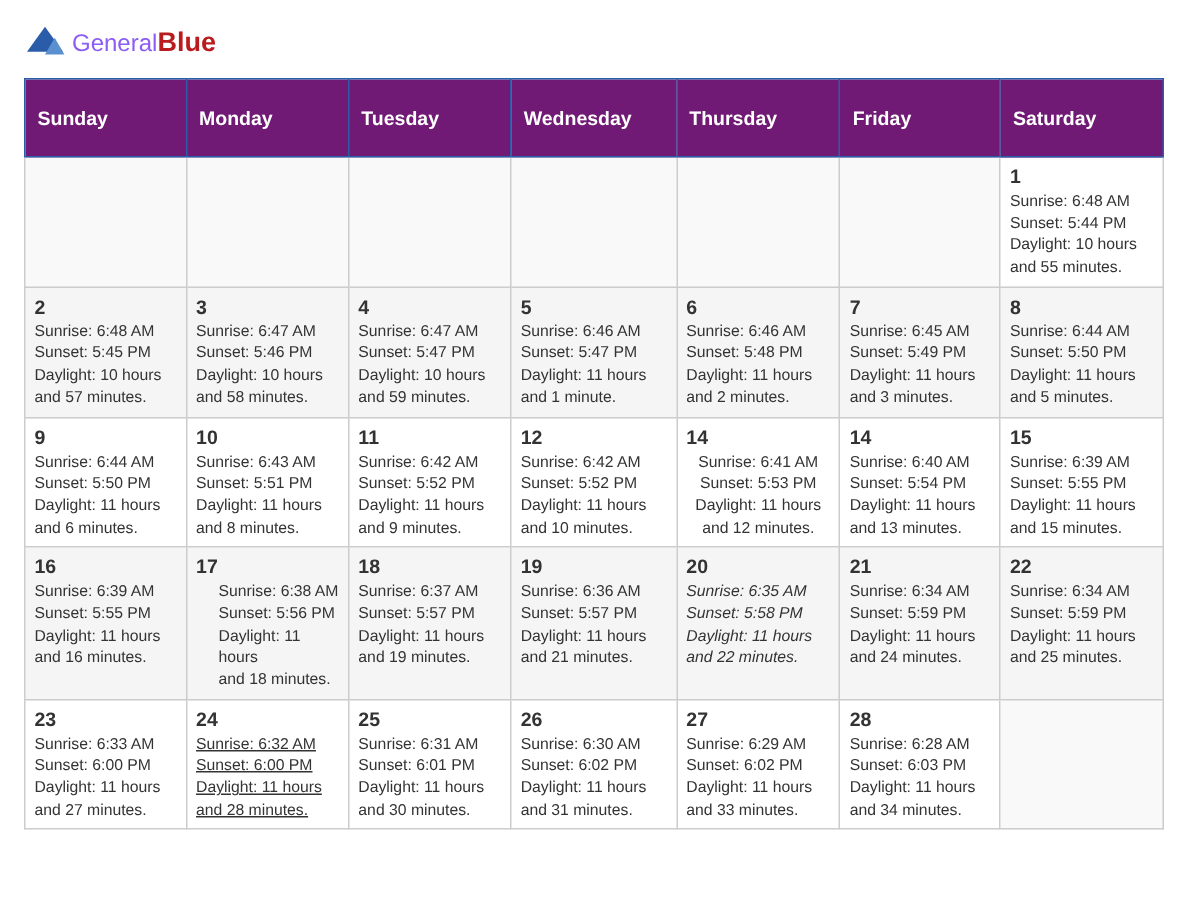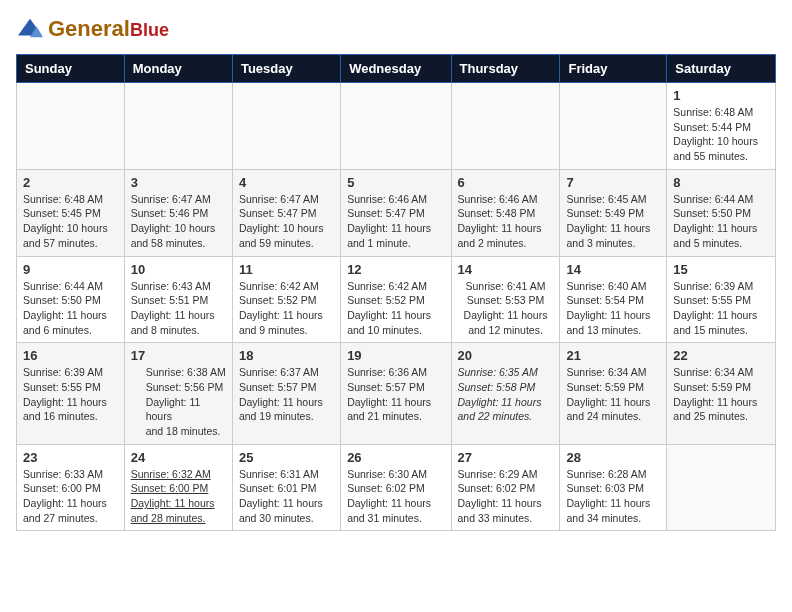--- a/index.html
+++ b/index.html
@@ -36,24 +36,24 @@
     .location {
       font-size: 16px;
       color: #555;
     }
     .calendar {
       width: 100%;
       border-collapse: collapse;
       border: 1px solid #ccc;
     }
     .calendar th {
-      background-color: #0f172a;
+      background-color: #701a75;
       color: #fff;
       text-align: left;
-      padding: 6px 8px;
+      padding: 18px 8px;
       font-size: 13px;
       font-weight: bold;
       border: 1px solid #2a5caa;
     }
     .calendar td {
       vertical-align: top;
       border: 1px solid #ccc;
       padding: 5px 6px;
       width: 113px;
       min-height: 90px;
@@ -81,21 +81,21 @@
 </head>
 <body>
 
 <div class="header-area">
   <div class="logo">
     <svg class="logo-icon" viewBox="0 0 30 26" xmlns="http://www.w3.org/2000/svg">
       <polygon points="15,2 28,20 2,20" fill="#2a5caa"></polygon>
       <polygon points="22,10 29,22 15,22" fill="#5a8fd0"></polygon>
     </svg>
     <div>
-      <span style="font-size:22px;font-weight:bold;color:#a16207;">General</span><span style="font-size:18px;font-weight:bold;color:#b91c1c;">Blue</span>
+      <span style="font-size:16px;font-weight:normal;color:#8b5cf6;">General</span><span style="font-size:18px;font-weight:bold;color:#b91c1c;">Blue</span>
     </div>
   </div>
 </div>
 
 <table class="calendar">
   <thead>
     <tr>
     <th>Sunday</th>
         <th>Monday</th>
         <th>Tuesday</th>

